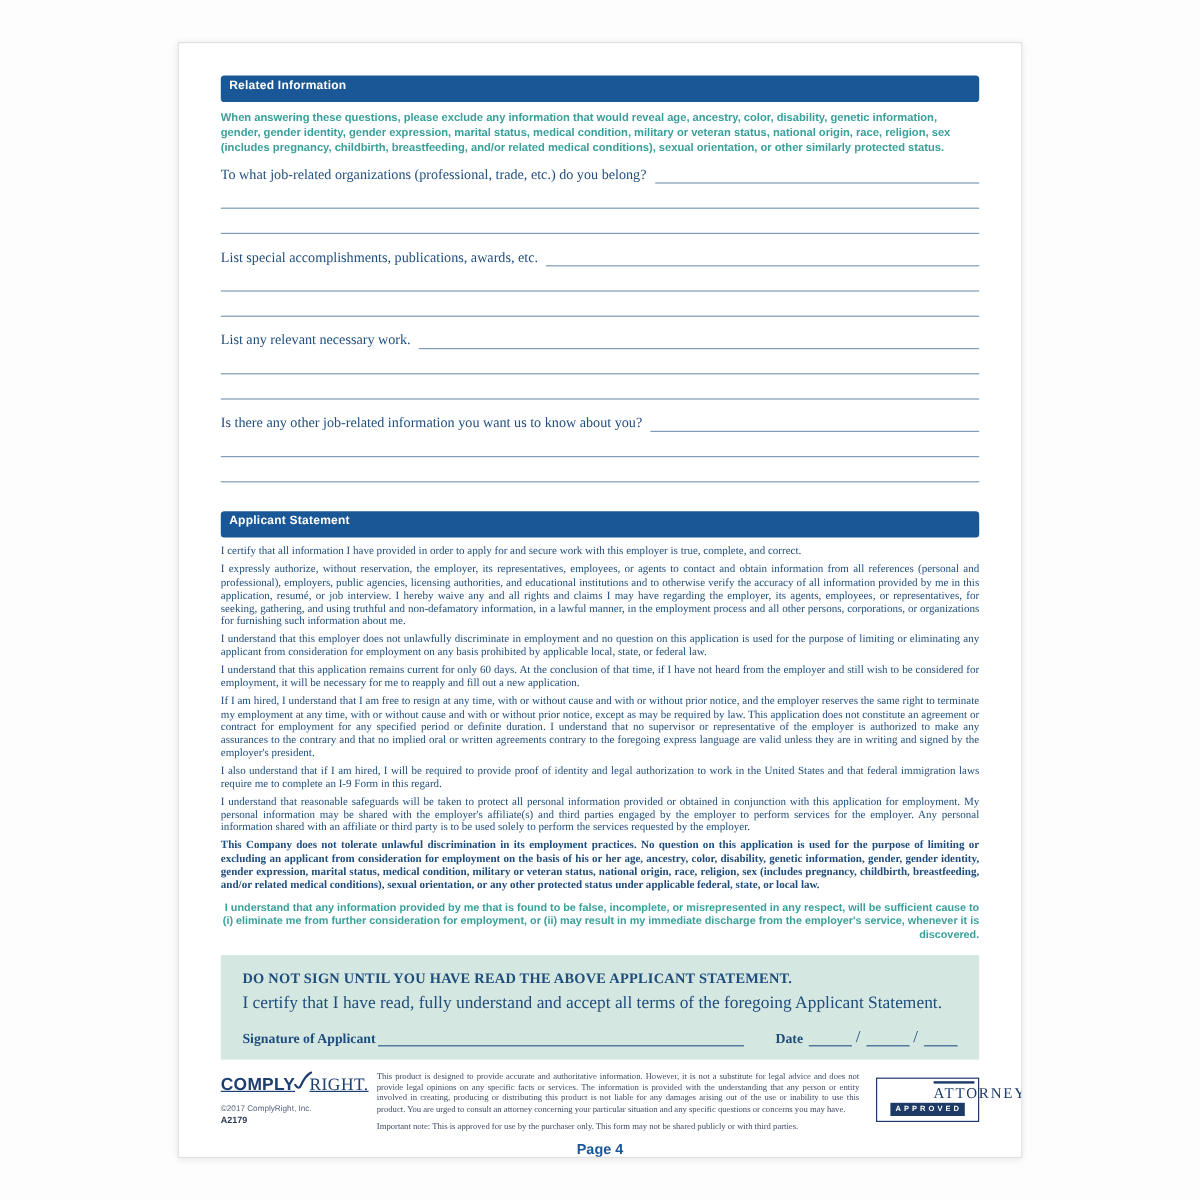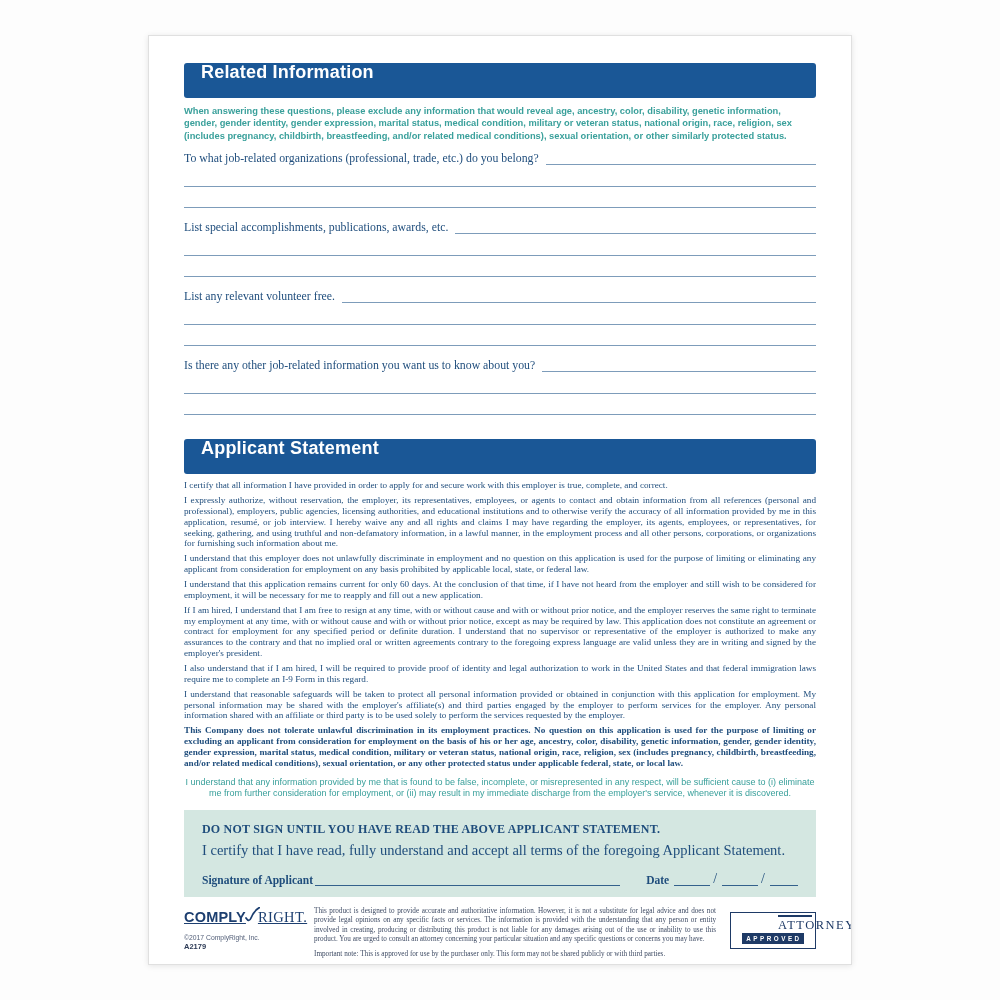--- a/index.html
+++ b/index.html
@@ -8,53 +8,53 @@
   .sheet {
     position:absolute; left:148px; top:35px; width:704px; height:930px;
     background:#ffffff; border:1px solid #e0e0e0;
     box-shadow:0 1px 6px rgba(0,0,0,0.10);
     overflow:hidden;
   }
   .content { padding:0 35px; }
 
   
   .bar {
-    height:35px; line-height:18px; background:#1a5796; color:#ffffff;
-    font-family:"Liberation Sans", sans-serif; font-weight:bold; font-size:18px;
-    padding-left:17px; border-radius:3px; letter-spacing:0.2px;
+    height:22px; line-height:18px; background:#1a5796; color:#ffffff;
+    font-family:"Liberation Sans", sans-serif; font-weight:bold; font-size:10px;
+    padding-left:7px; border-radius:3px; letter-spacing:0.2px;
   }
   .bar.first { margin-top:27px; }
   .bar.second { margin-top:24px; }
 
   .intro {
     margin-top:7px; color:#3aa09b;
     font-family:"Liberation Sans", sans-serif; font-weight:600;
     font-size:9.3px; line-height:1.33;
   }
 
   
   .qblock { margin-top:9px; }
   .qblock.later { margin-top:12px; }
   .q-row {
-    display:flex; align-items:center;
+    display:flex; align-items:flex-end;
     font-size:11.8px; color:#1f4d7c; white-space:nowrap;
   }
   .q-fill { flex:1; margin-left:7px; border-bottom:1px solid #7d9cba; height:13px; }
   .rule { height:21px; border-bottom:1px solid #7d9cba; }
 
   
   .para {
     margin-top:4px; color:#1f4d7c; font-size:9.2px; line-height:1.18;
     text-align:justify;
   }
   .para.pfirst { margin-top:6px; }
   .para.bold { font-weight:bold; }
   .para.teal {
     color:#3aa09b; font-family:"Liberation Sans", sans-serif;
-    font-weight:normal; font-size:9px; line-height:1.3; margin-top:8px; text-align:center;
+    font-weight:bold; font-size:9px; line-height:1.3; margin-top:8px; text-align:right;
   }
 
   
   .sigbox { margin-top:10px; background:#d4e7e1; padding:12px 18px 11px; }
   .warning { font-weight:bold; font-size:12px; color:#1f4d7c; letter-spacing:0.2px; }
   .certify { font-size:14.5px; color:#1f4d7c; margin-top:5px; }
   .sigrow {
     display:flex; align-items:flex-end; margin-top:12px;
     font-weight:bold; font-size:11.5px; color:#1f4d7c; white-space:nowrap;justify-content:center;
   }
@@ -109,21 +109,21 @@
         <div class="q-row">
           <span>List special accomplishments, publications, awards, etc.</span>
           <div class="q-fill"></div>
         </div>
         <div class="rule"></div>
         <div class="rule"></div>
       </div>
 
       <div class="qblock later">
         <div class="q-row">
-          <span>List any relevant volunteer free.</span>
+          <span>List any relevant necessary work.</span>
           <div class="q-fill"></div>
         </div>
         <div class="rule"></div>
         <div class="rule"></div>
       </div>
 
       <div class="qblock later">
         <div class="q-row">
           <span>Is there any other job-related information you want us to know about you?</span>
           <div class="q-fill"></div>

